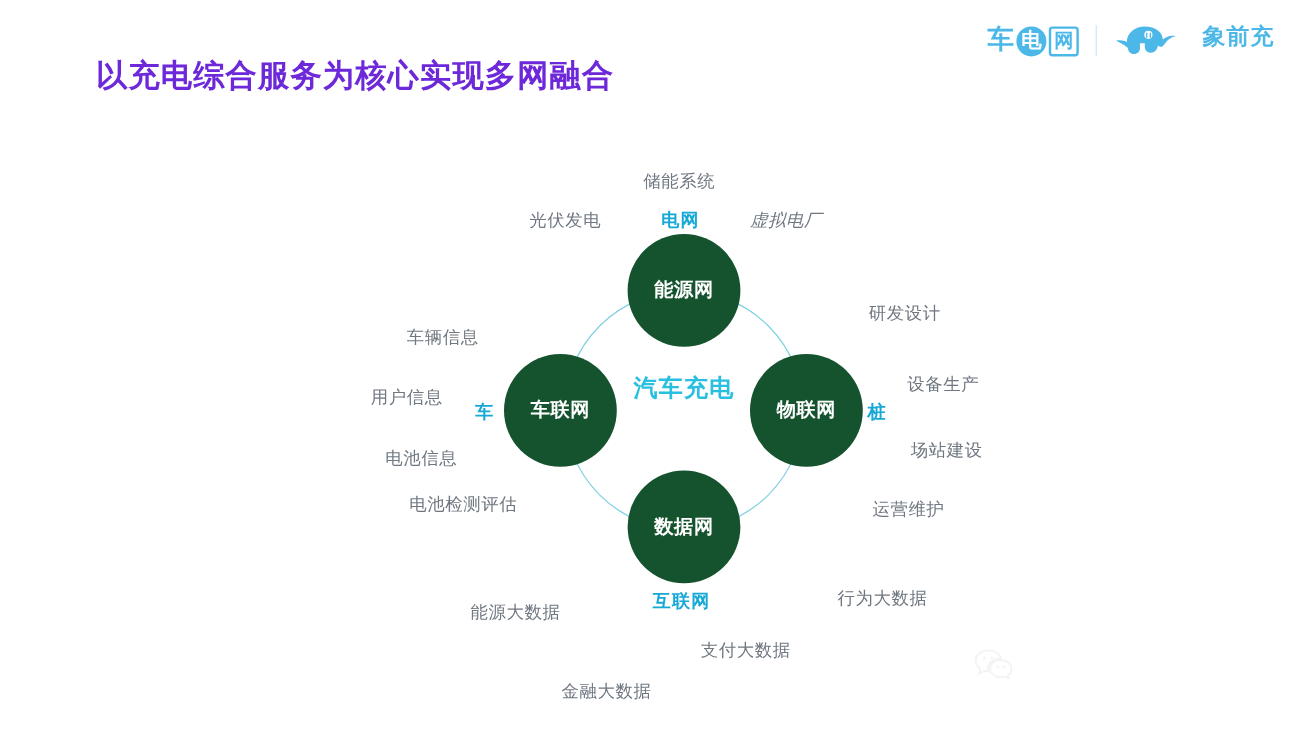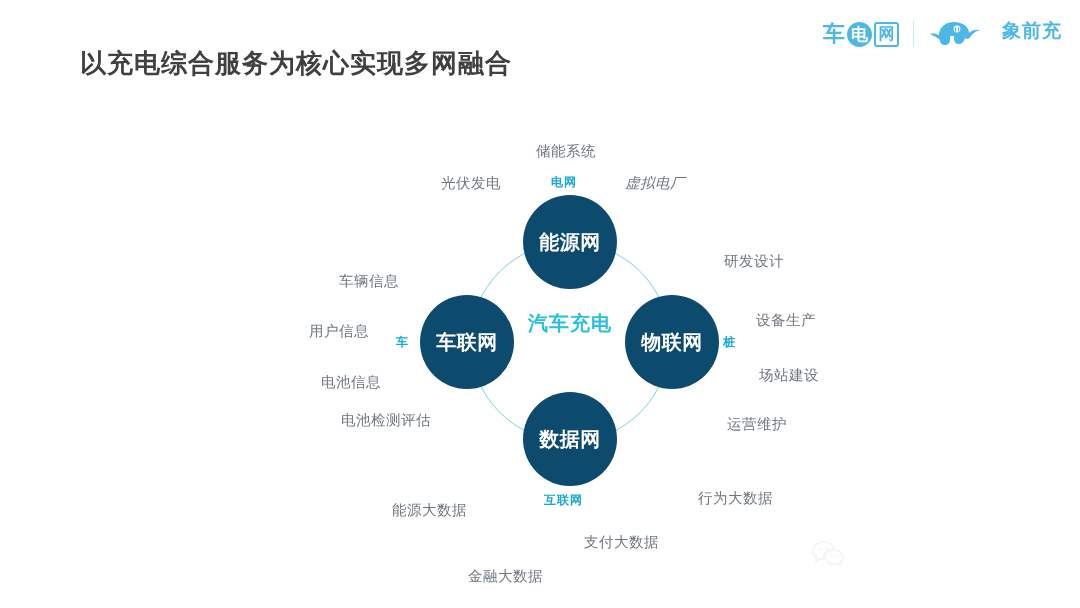--- a/index.html
+++ b/index.html
@@ -30,56 +30,56 @@
     display:inline-flex;align-items:center;justify-content:center;
     width:25px;height:25px;border:2px solid #4cb8e8;border-radius:3px;
     font-size:16px;box-sizing:border-box;
   }
   .brand-div{width:1px;height:26px;background:#cfe7f3;}
   .brand-xqc{display:flex;gap:20px;}
   .xqc-text{color:#4cb8e8;font-size:19px;font-weight:700;letter-spacing:1px;}
 
   .page-title{
     position:absolute;left:80px;top:46px;
-    color:#404040;font-size:26px;font-weight:700;letter-spacing:1px;
+    color:#6d28d9;font-size:26px;font-weight:700;letter-spacing:1px;
     white-space:nowrap;
     font-family:Liberation Serif, serif;
   }
 
   
   .diagram{position:absolute;left:0;top:0;width:1080px;height:608px;}
 
   .ring{
     position:absolute;
     left:470px;top:242px;width:200px;height:200px;
     border:1.3px solid #7ed0e0;border-radius:50%;
     box-sizing:border-box;
   }
 
   .node{
     position:absolute;
     width:94px;height:94px;border-radius:50%;
-    background:#0c4a6e;
+    background:#14532d;
     display:flex;align-items:center;justify-content:center;
-    color:#ffffff;font-size:20px;font-weight:700;letter-spacing:0.5px;
+    color:#ffffff;font-size:16px;font-weight:700;letter-spacing:0.5px;
   }
   .node-top   {left:523px;top:195px;}
   .node-left  {left:420px;top:295px;}
   .node-right {left:625px;top:295px;}
   .node-bottom{left:523px;top:392px;}
 
   .core{
     position:absolute;left:500px;top:308px;width:140px;
     text-align:center;color:#29bfe0;font-size:20px;font-weight:700;
     line-height:1.5;letter-spacing:1px;
   }
 
   
   .axis-label{
-    position:absolute;color:#17a9d6;font-size:12px;font-weight:700;
+    position:absolute;color:#17a9d6;font-size:15px;font-weight:700;
     white-space:nowrap;letter-spacing:1px;
   }
   .axis-top   {left:551px;top:174px;}
   .axis-left  {left:396px;top:334px;}
   .axis-right {left:723px;top:334px;}
   .axis-bottom{left:544px;top:492px;}
 
   
   .sat{
     position:absolute;color:#6f7780;font-size:14.5px;

